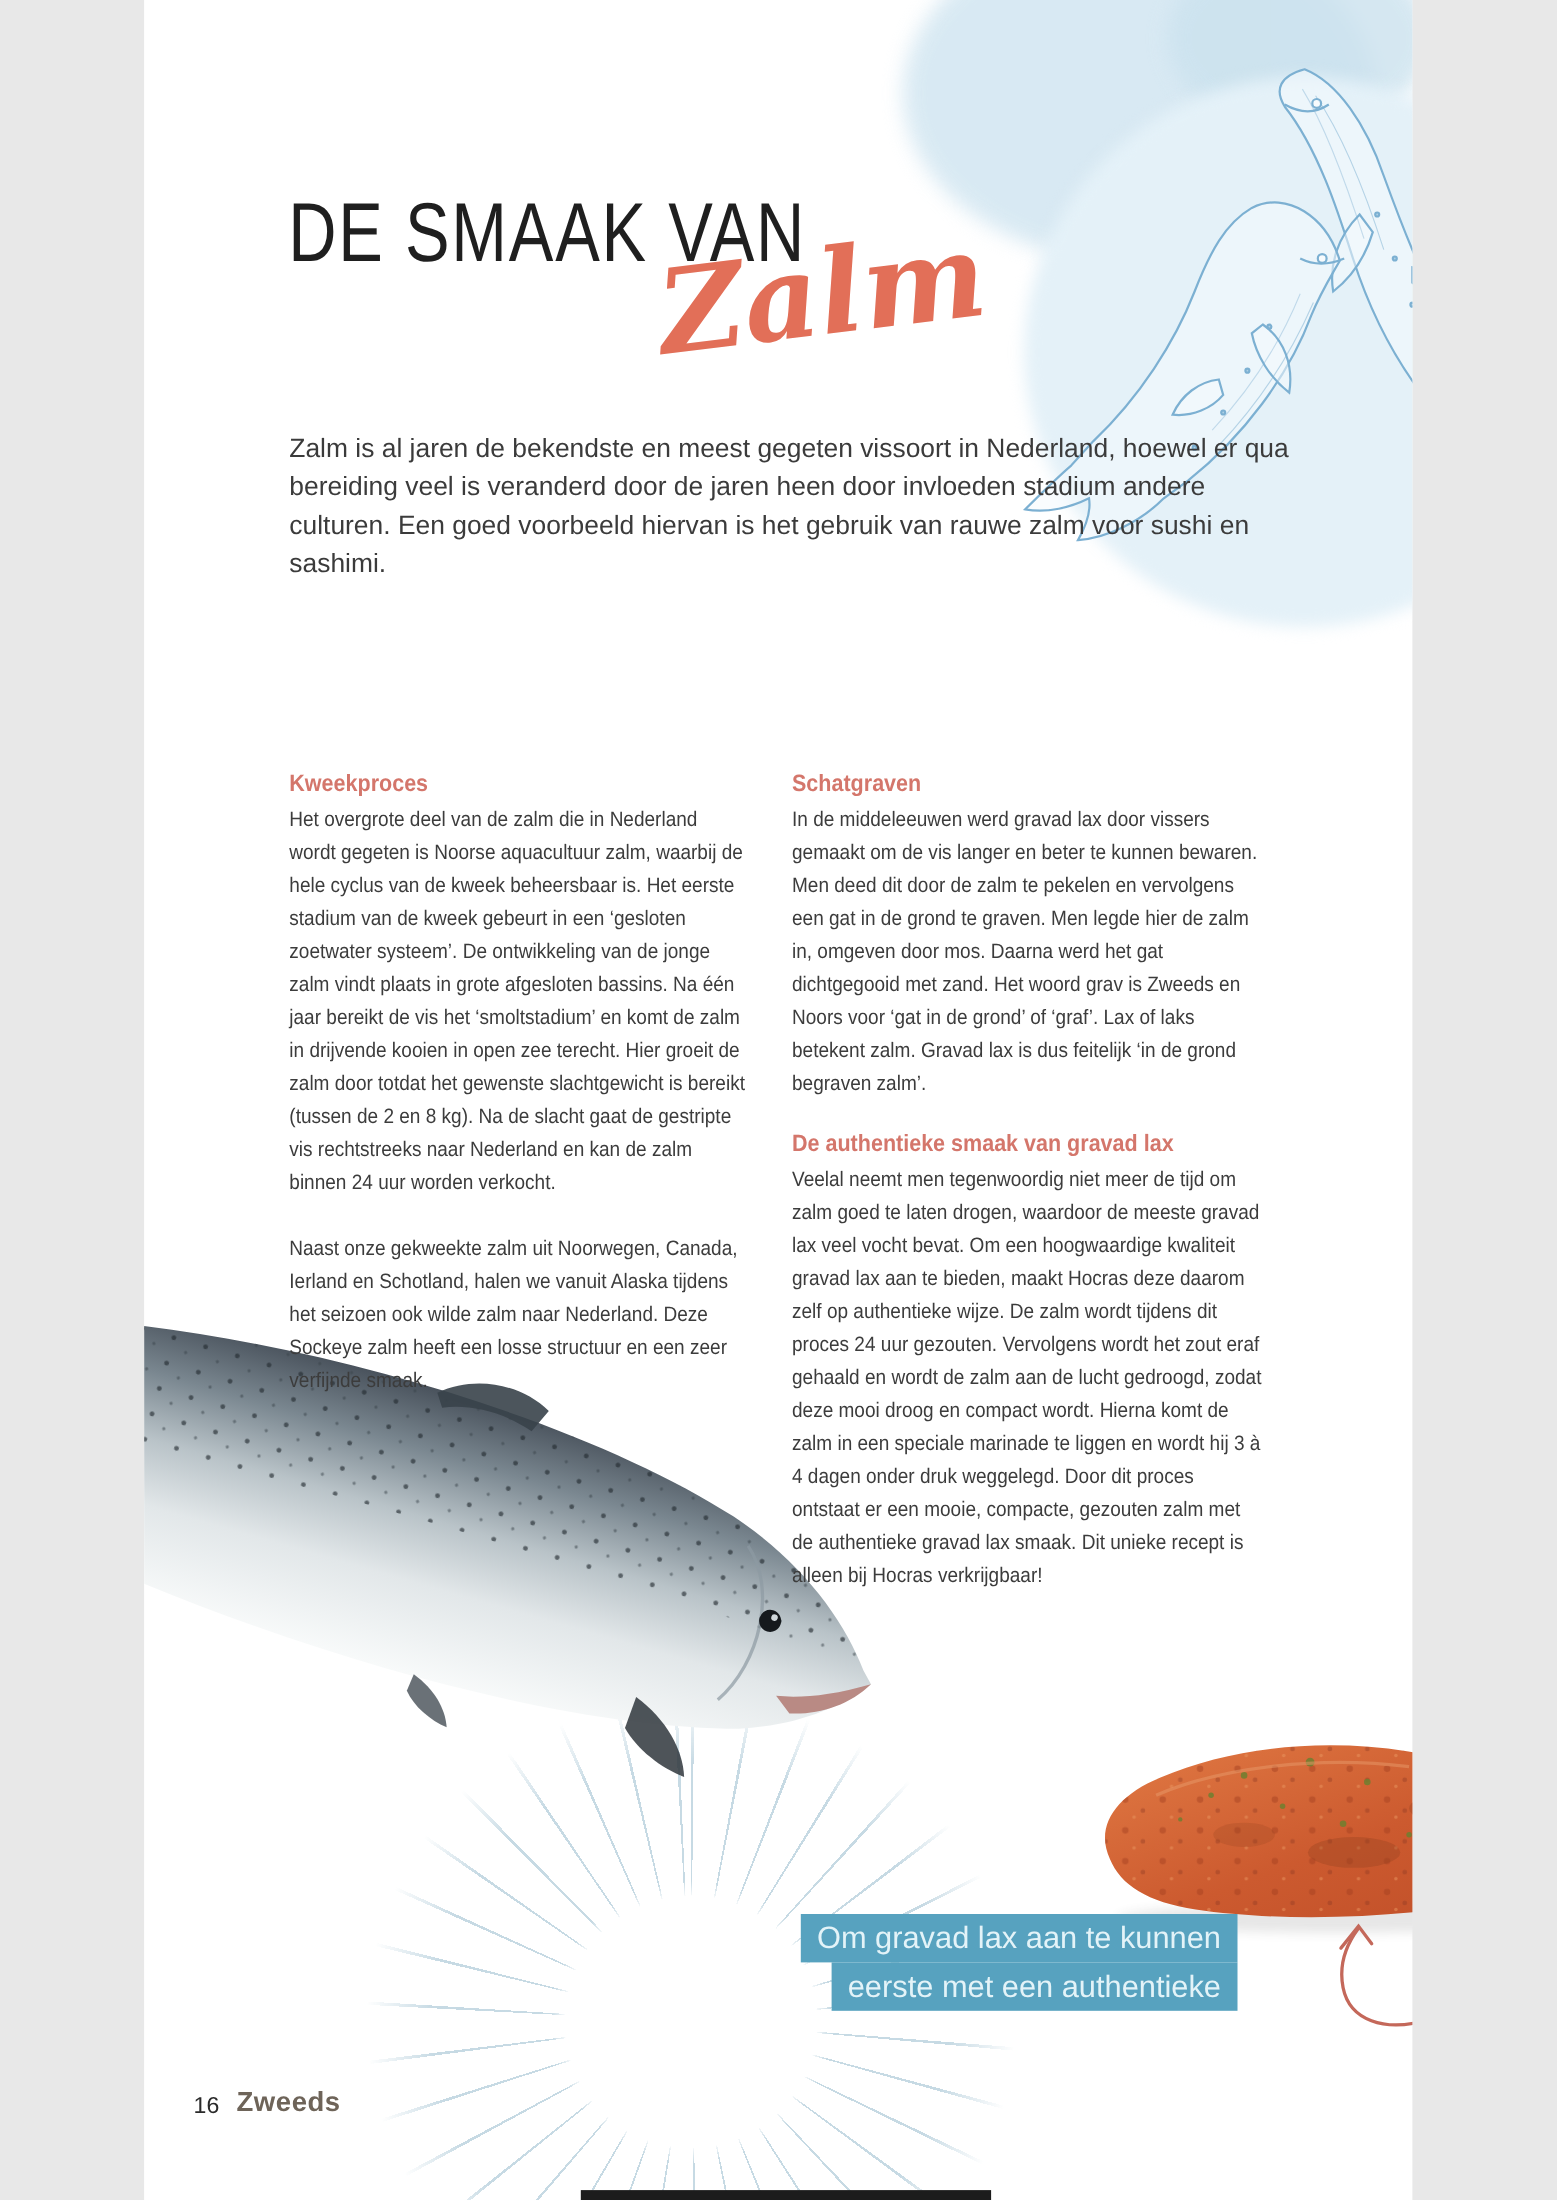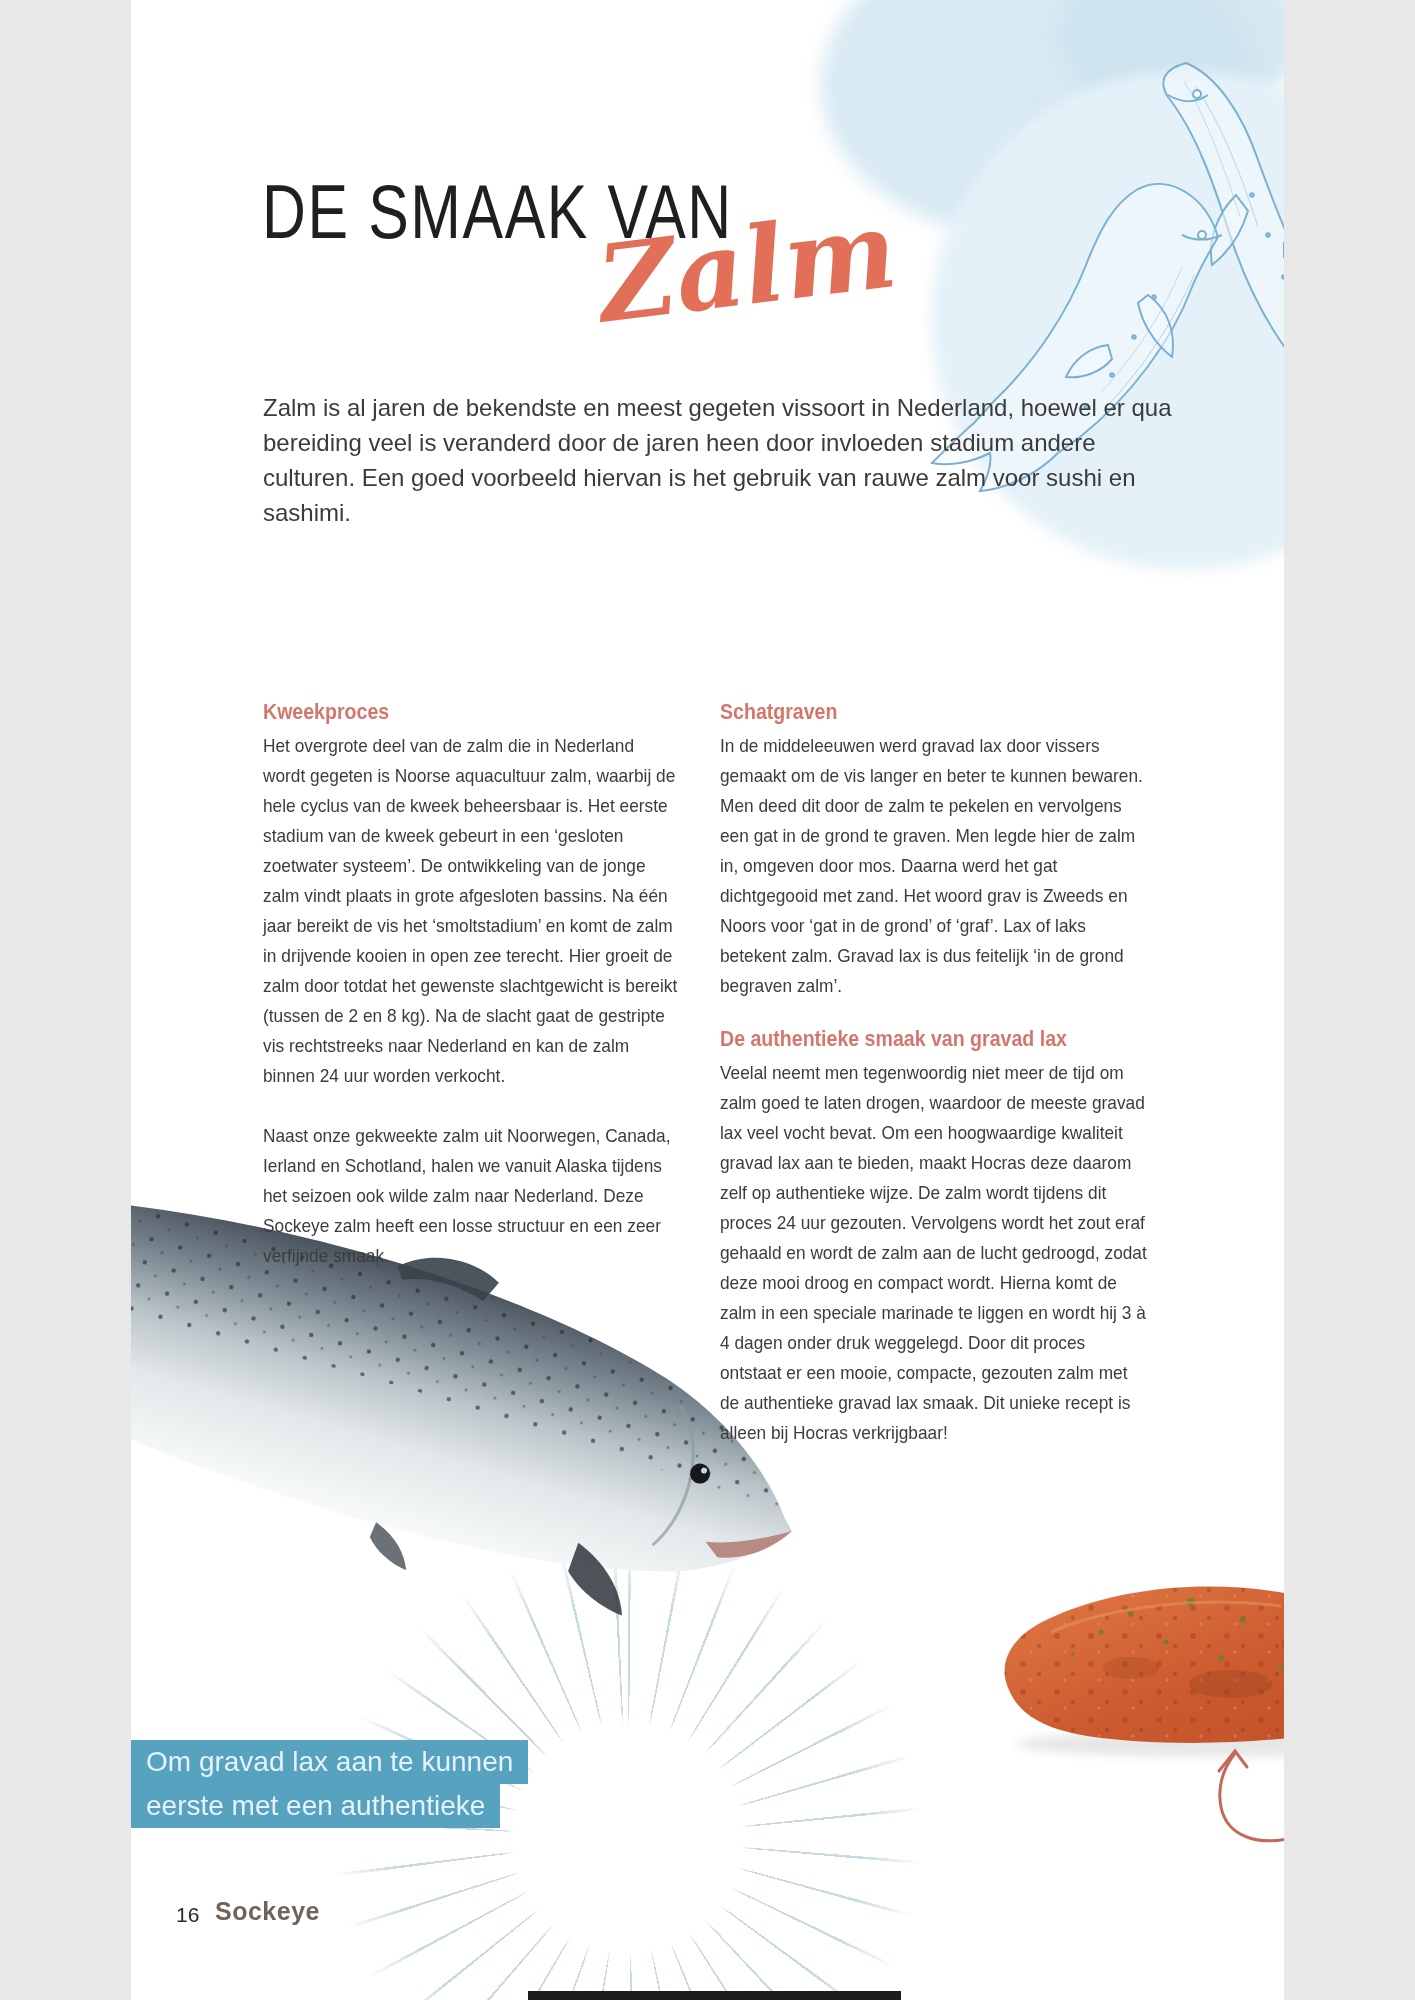--- a/index.html
+++ b/index.html
@@ -60,21 +60,21 @@
     background:repeating-conic-gradient(rgba(168,198,213,.65) 0deg .6deg, rgba(255,255,255,0) .6deg 10.5deg);
     -webkit-mask:radial-gradient(circle, transparent 0 112px, #000 128px 235px, transparent 295px);
     mask:radial-gradient(circle, transparent 0 112px, #000 128px 235px, transparent 295px);
   }
   .sunburst-cover{
     position:absolute;left:382px;top:1723px;width:230px;height:230px;z-index:1;
     border-radius:50%;background:#ffffff;
   }
   .salmon-photo{position:absolute;left:0;top:1180px;z-index:2;}
   .gravad-photo{position:absolute;left:850px;top:1572px;z-index:2;}
-  .callout{position:absolute;left:0;top:1740px;width:994px;text-align:left;z-index:3;}
+  .callout{position:absolute;left:0;top:1740px;width:994px;text-align:right;z-index:3;}
   .callout-line{display:block;}
   .callout-line span{
     display:inline-block;
     background:#57a2bf;color:#e3f3f8;
     font-size:28px;line-height:34px;
     padding:5px 15px;
   }
   .arrow{position:absolute;left:1040px;top:1745px;z-index:3;}
   .gravad-label{
     position:absolute;left:1158px;top:1788px;z-index:3;
@@ -245,17 +245,17 @@
   <svg class="arrow" width="130" height="110" viewBox="0 0 130 110">
     <g stroke="#c4685a" stroke-width="3" fill="none" stroke-linecap="round">
       <path d="M124,92 C88,102 56,92 50,62 C46,42 52,24 64,8"></path>
       <path d="M48,26 L64,6 L76,22"></path>
     </g>
   </svg>
 
   <div class="gravad-label">Naast lax</div>
 
   <div class="page-number">16</div>
-  <div class="brand">Sockeye</div>
+  <div class="brand">Zweeds</div>
 
   <div class="bottom-bar"></div>
 
 </div>
 
 </body></html>

